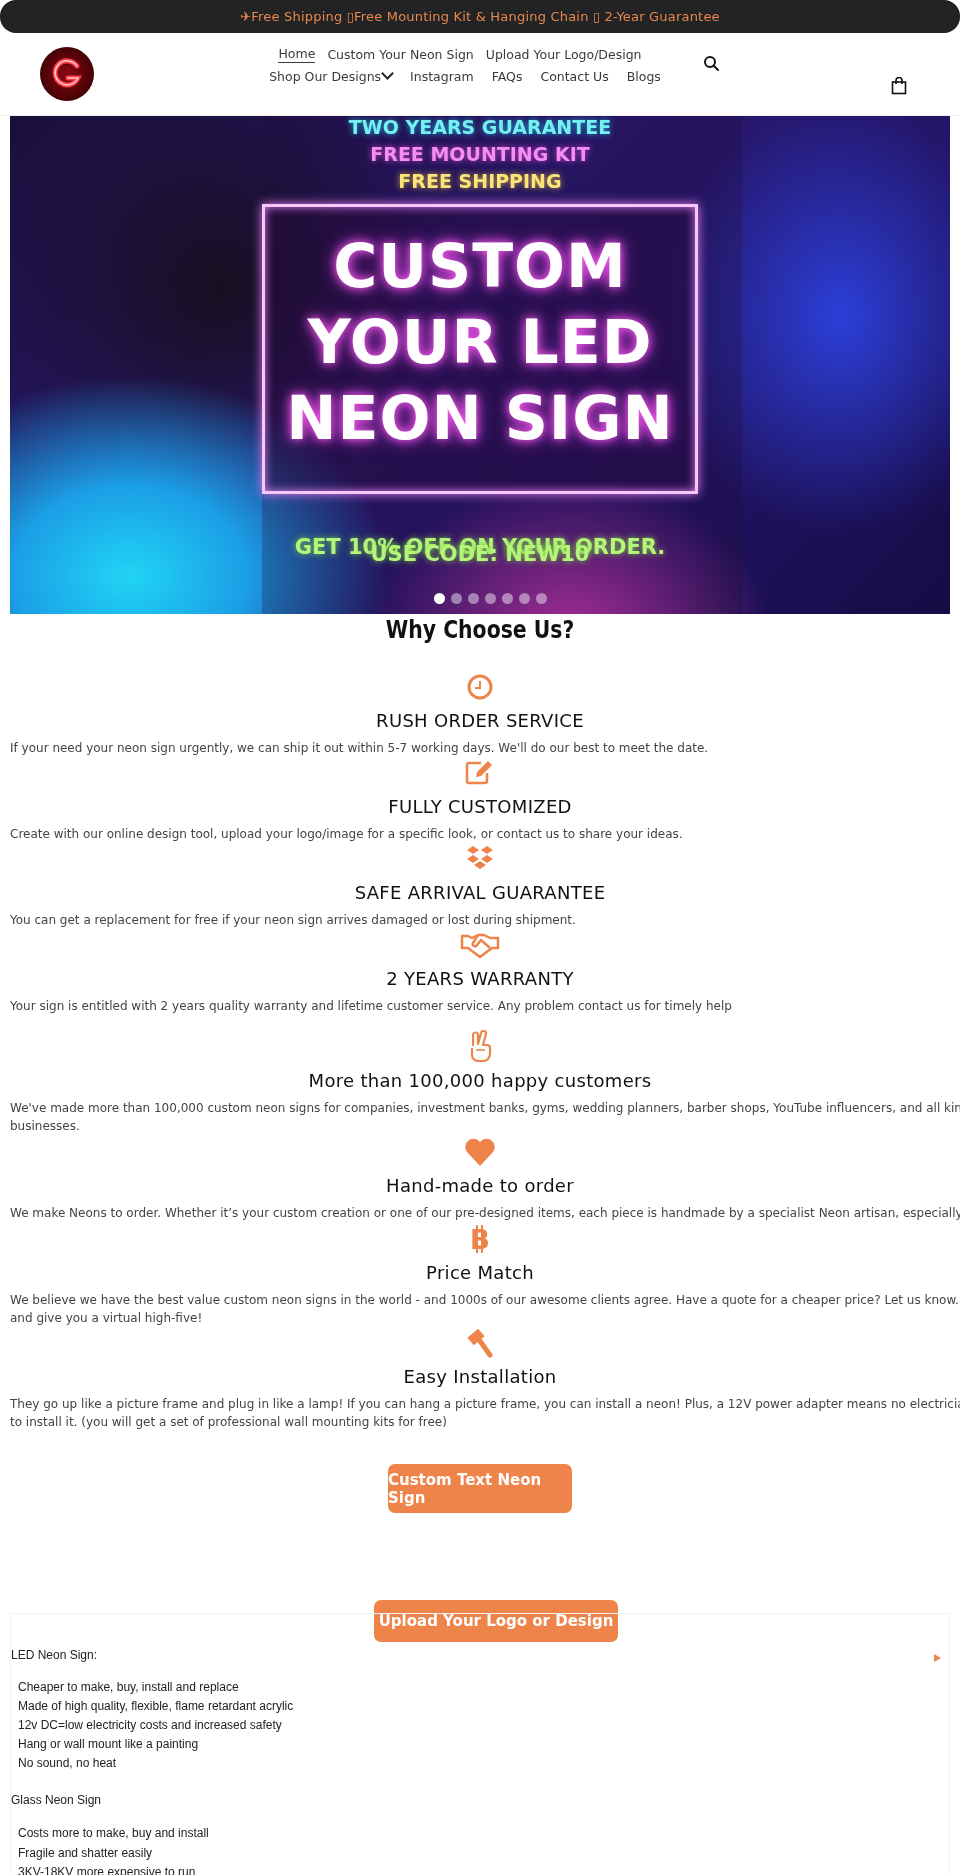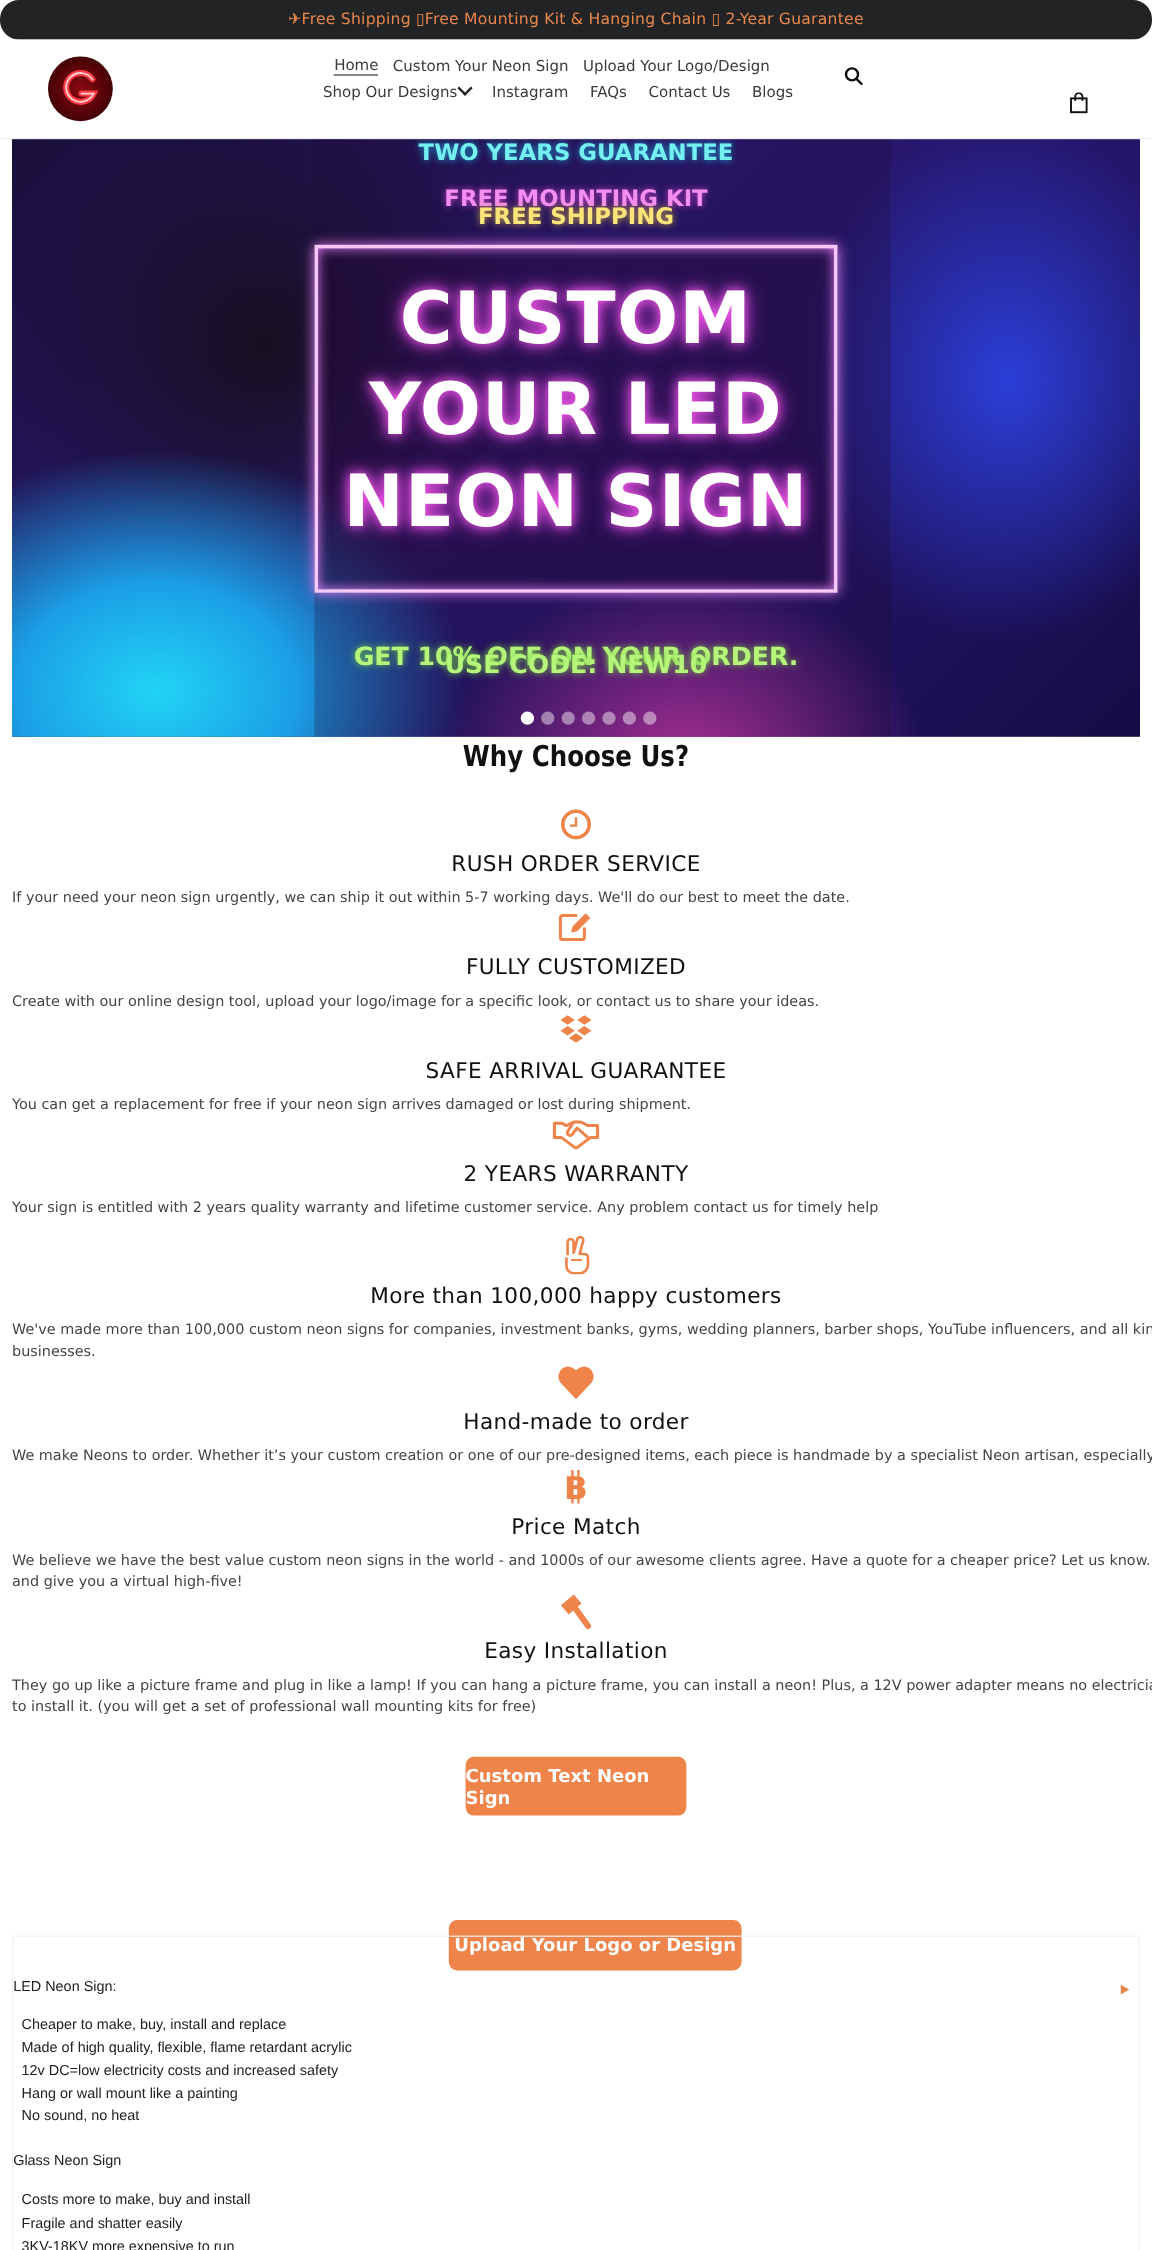--- a/index.html
+++ b/index.html
@@ -25,21 +25,21 @@
   .hero { position: absolute; left: 10px; top: 116px; width: 940px; height: 498px; overflow: hidden;
     background:
       radial-gradient(ellipse 260px 200px at 120px 460px, #21d4f5 0%, #1b9fe6 45%, rgba(27,90,200,0) 100%),
       radial-gradient(ellipse 200px 160px at 560px 520px, #d43ab5 0%, rgba(180,40,170,0) 100%),
       radial-gradient(ellipse 180px 220px at 830px 200px, #2b3fd8 0%, rgba(30,40,160,0) 100%),
       radial-gradient(ellipse 220px 220px at 210px 170px, #161020 0%, rgba(20,10,30,0) 100%),
       linear-gradient(135deg, #1a0f3a 0%, #2a1870 40%, #231466 70%, #150c45 100%); }
   .hero-dim { position: absolute; left: 252px; top: 0; width: 480px; height: 498px; background: rgba(30,10,50,0.25); }
   .hero-line { position: absolute; left: 0; right: 0; text-align: center; font-family: "DejaVu Sans", sans-serif; font-weight: bold; }
   .hl1 { top: 0px; font-size: 19px; color: #74f0f0; text-shadow: 0 0 6px #2ad; }
-  .hl2 { top: 27px; font-size: 19px; color: #f48ef0; text-shadow: 0 0 6px #c4c; margin-top: 12px; }
+  .hl2 { top: 27px; font-size: 19px; color: #f48ef0; text-shadow: 0 0 6px #c4c; }
   .hl3 { top: 54px; font-size: 19px; color: #fbe57a; text-shadow: 0 0 6px #ca4; }
   .neon-box { position: absolute; left: 252px; top: 88px; width: 436px; height: 290px; border: 3px solid #f6c8fa; box-shadow: 0 0 10px #e07cf0, inset 0 0 10px #e07cf0; background: rgba(40,10,60,0.45); }
   .neon-text { position: absolute; left: 0; right: 0; text-align: center; color: #fff; font-weight: bold; font-size: 60px; letter-spacing: 1px; text-shadow: 0 0 10px #ff5cf0, 0 0 18px #c03ad0; font-family: "DejaVu Sans", sans-serif; }
   .nt1 { top: 24px; } .nt2 { top: 100px; } .nt3 { top: 176px; }
   .promo { position: absolute; left: 0; right: 0; text-align: center; color: #b5f57a; font-weight: bold; font-size: 21px; text-shadow: 0 0 6px #7c4; }
   .pr1 { top: 396px; margin-top: 23px; } .pr2 { top: 426px; }
   .dots { position: absolute; left: 0; right: 0; top: 477px; display: flex; justify-content: center; gap: 6px; padding-left: 20px; }
   .dot { width: 11px; height: 11px; border-radius: 50%; background: rgba(255,255,255,0.45); cursor: pointer; }
   .dot.active { background: #fff; }
 

